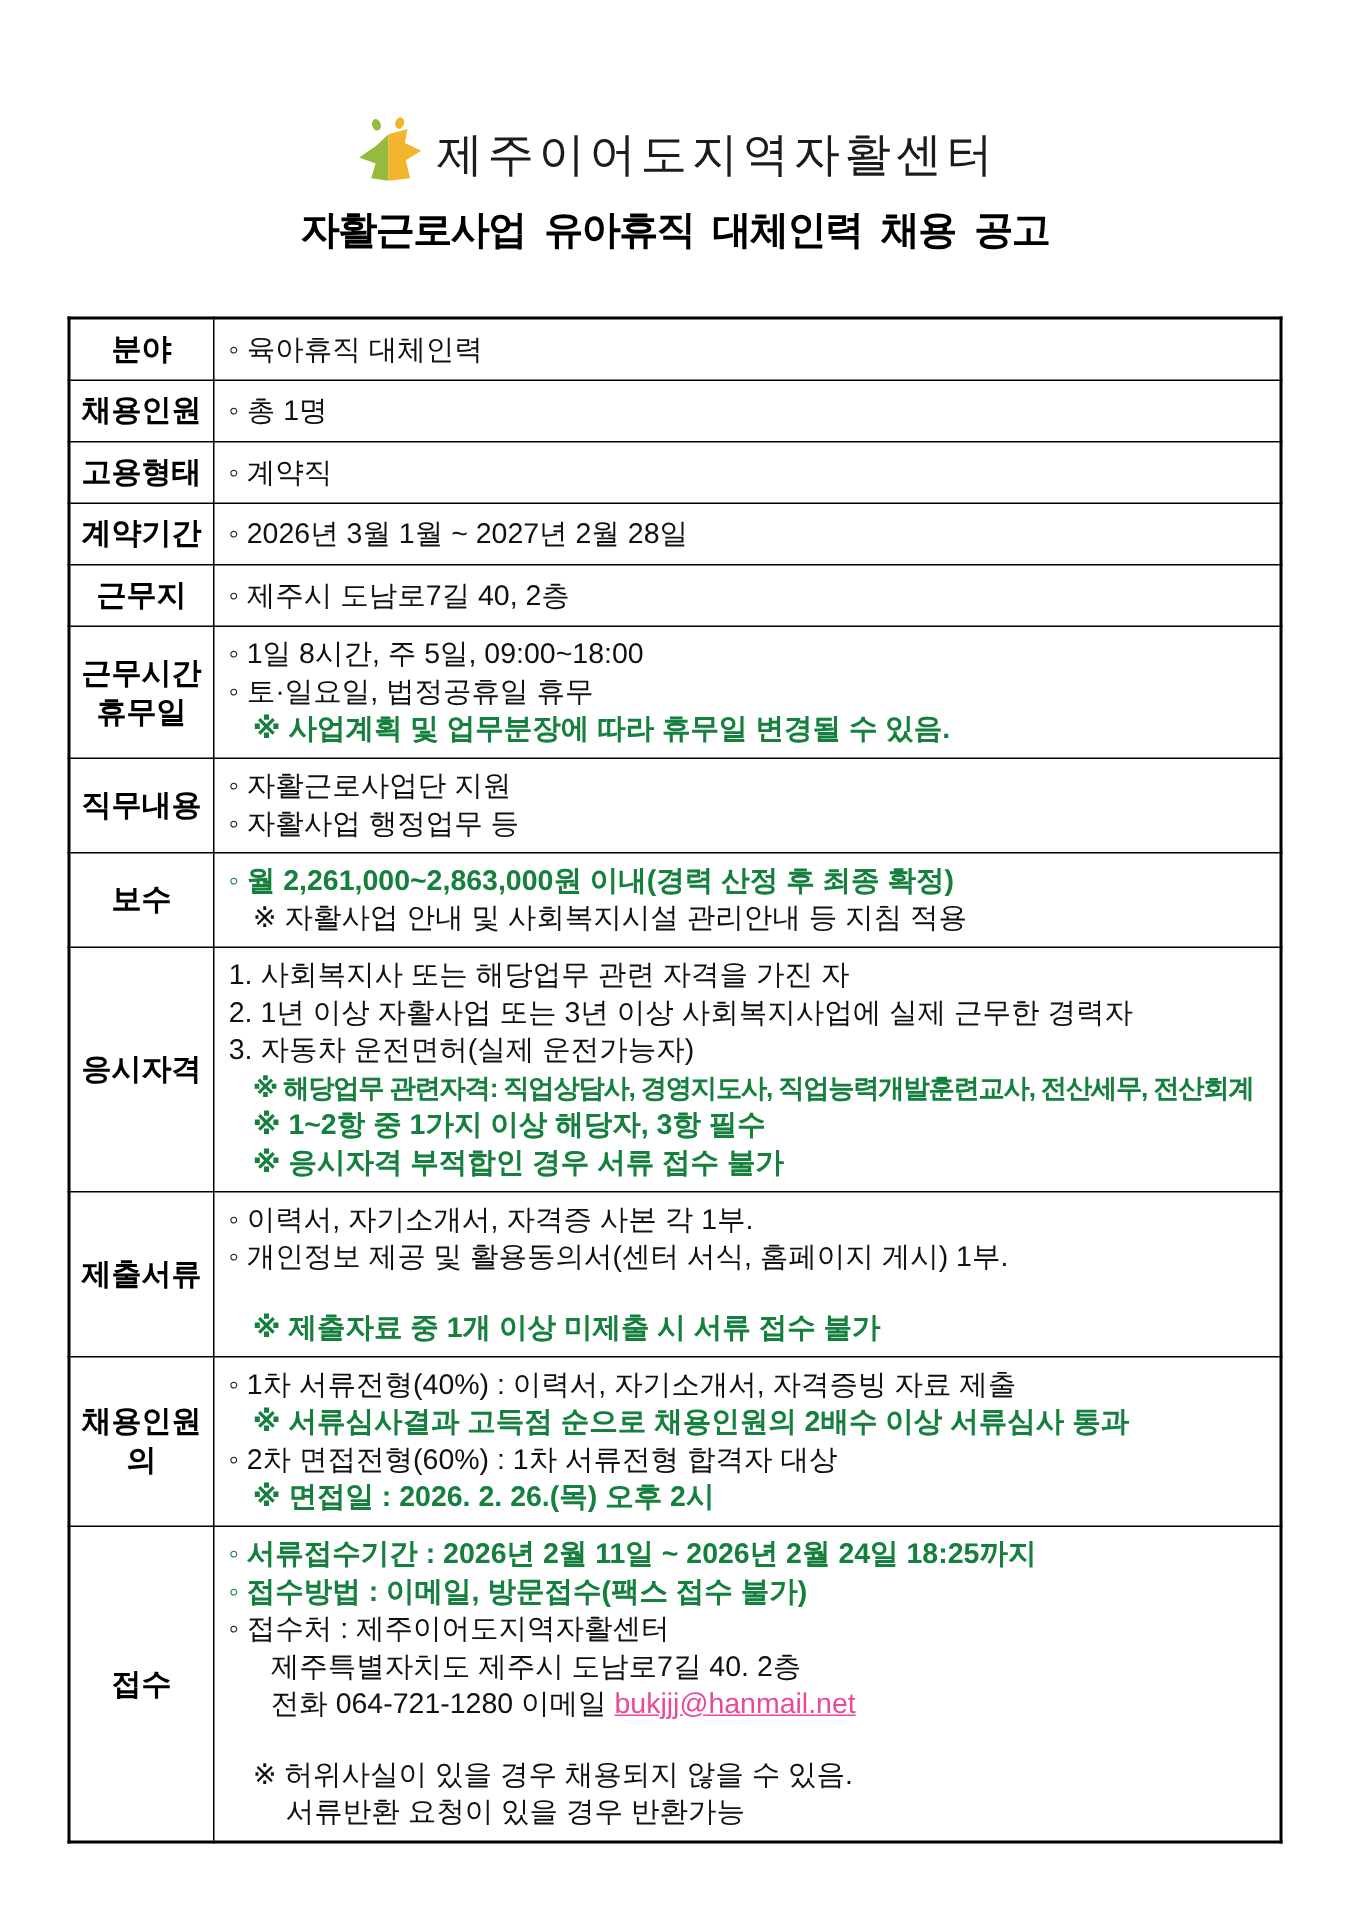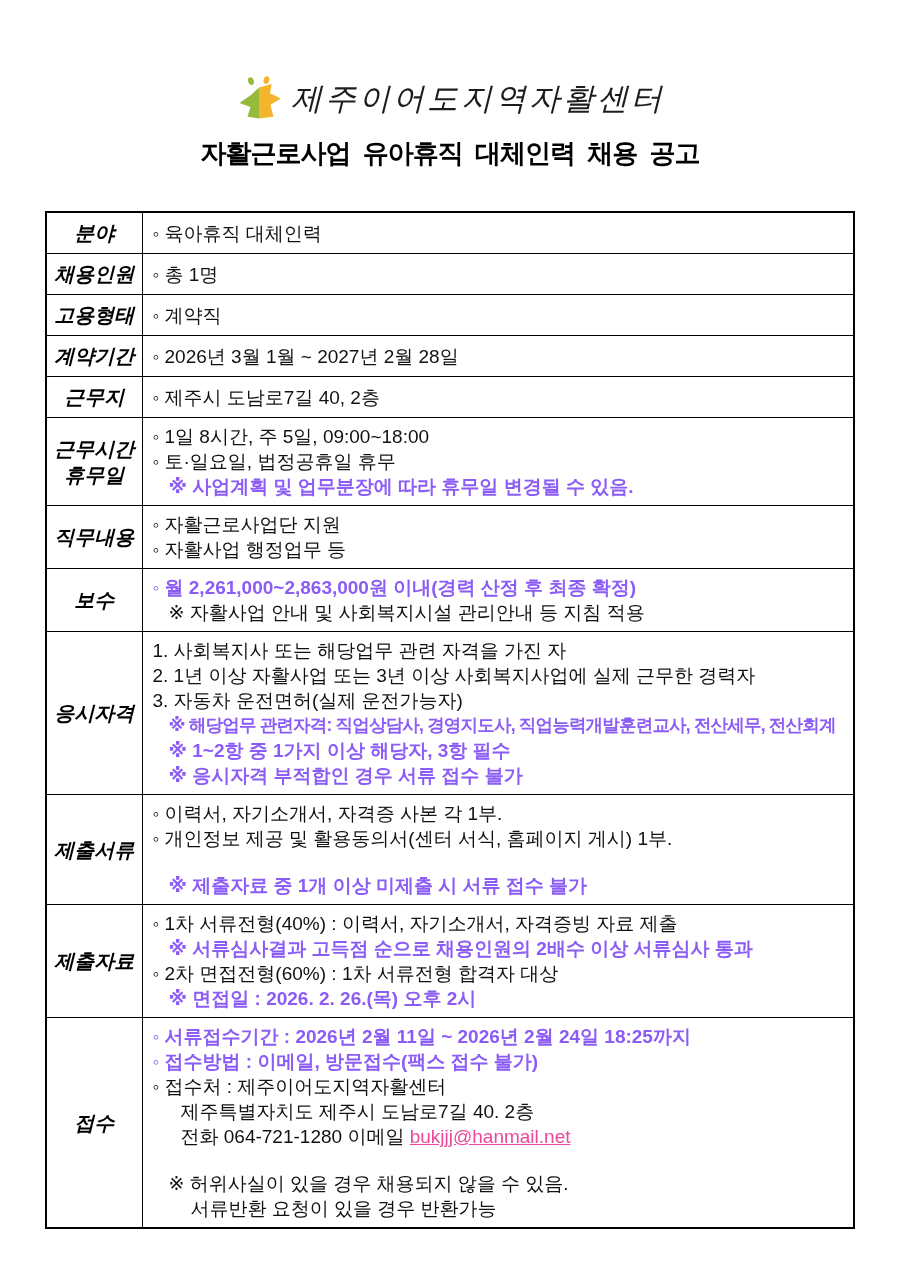--- a/index.html
+++ b/index.html
@@ -14,25 +14,24 @@
     height: 1273px;
     margin: 0 auto;
     background: #ffffff;
     box-sizing: border-box;
     padding-top: 74px;
     overflow: hidden;
   }
   
   .org-header {
     display: flex;
-    align-items: center;
+    align-items: flex-end;
     justify-content: center;
     gap: 8px;
     height: 50px;
-    font-style: italic;
   }
   .org-logo { width: 48px; height: 46px; flex: 0 0 auto; }
   .org-name {
     font-family: "Liberation Serif", "DejaVu Serif", serif;
     font-size: 31px;
     letter-spacing: 3px;
     font-weight: 400;
     color: #1c1c1c;
     white-space: nowrap;
   }
@@ -60,31 +59,30 @@
     box-sizing: border-box;
   }
   .notice-table th {
     width: 96px;
     font-size: 20px;
     font-weight: 700;
     text-align: center;
     padding: 7px 2px;
     line-height: 26px;
     color: #000000;
-    font-style: italic;
   }
   .notice-table td {
     padding: 6px 6px 6px 10px;
     font-size: 19px;
     line-height: 25px;
     color: #111111;
     margin-top: 16px;
   }
   .line { white-space: nowrap; }
-  .line.bold { font-weight: 700; color: #8b5cf6; }
+  .line.bold { font-weight: 700; color: #15803d; }
   .line.ind1 { padding-left: 16px; }
   .line.ind2 { padding-left: 28px; }
   .line.ind3 { padding-left: 38px; }
   .line.tight { font-size: 17.5px; letter-spacing: -0.8px; }
   .line.gap { height: 22px; }
   a.email {
     color: #ec4899;
     text-decoration: underline;
   }
 </style>
@@ -173,21 +171,21 @@
         <tr>
           <th>제출서류</th>
           <td>
             <div class="line">◦ 이력서, 자기소개서, 자격증 사본 각 1부.</div>
             <div class="line">◦ 개인정보 제공 및 활용동의서(센터 서식, 홈페이지 게시) 1부.</div>
             <div class="line gap"></div>
             <div class="line bold ind1">※ 제출자료 중 1개 이상 미제출 시 서류 접수 불가</div>
           </td>
         </tr>
         <tr>
-          <th>제출자료</th>
+          <th>채용인원의</th>
           <td>
             <div class="line">◦ 1차 서류전형(40%) : 이력서, 자기소개서, 자격증빙 자료 제출</div>
             <div class="line bold ind1">※ 서류심사결과 고득점 순으로 채용인원의 2배수 이상 서류심사 통과</div>
             <div class="line">◦ 2차 면접전형(60%) : 1차 서류전형 합격자 대상</div>
             <div class="line bold ind1">※ 면접일 : 2026. 2. 26.(목) 오후 2시</div>
           </td>
         </tr>
         <tr>
           <th>접수</th>
           <td>

